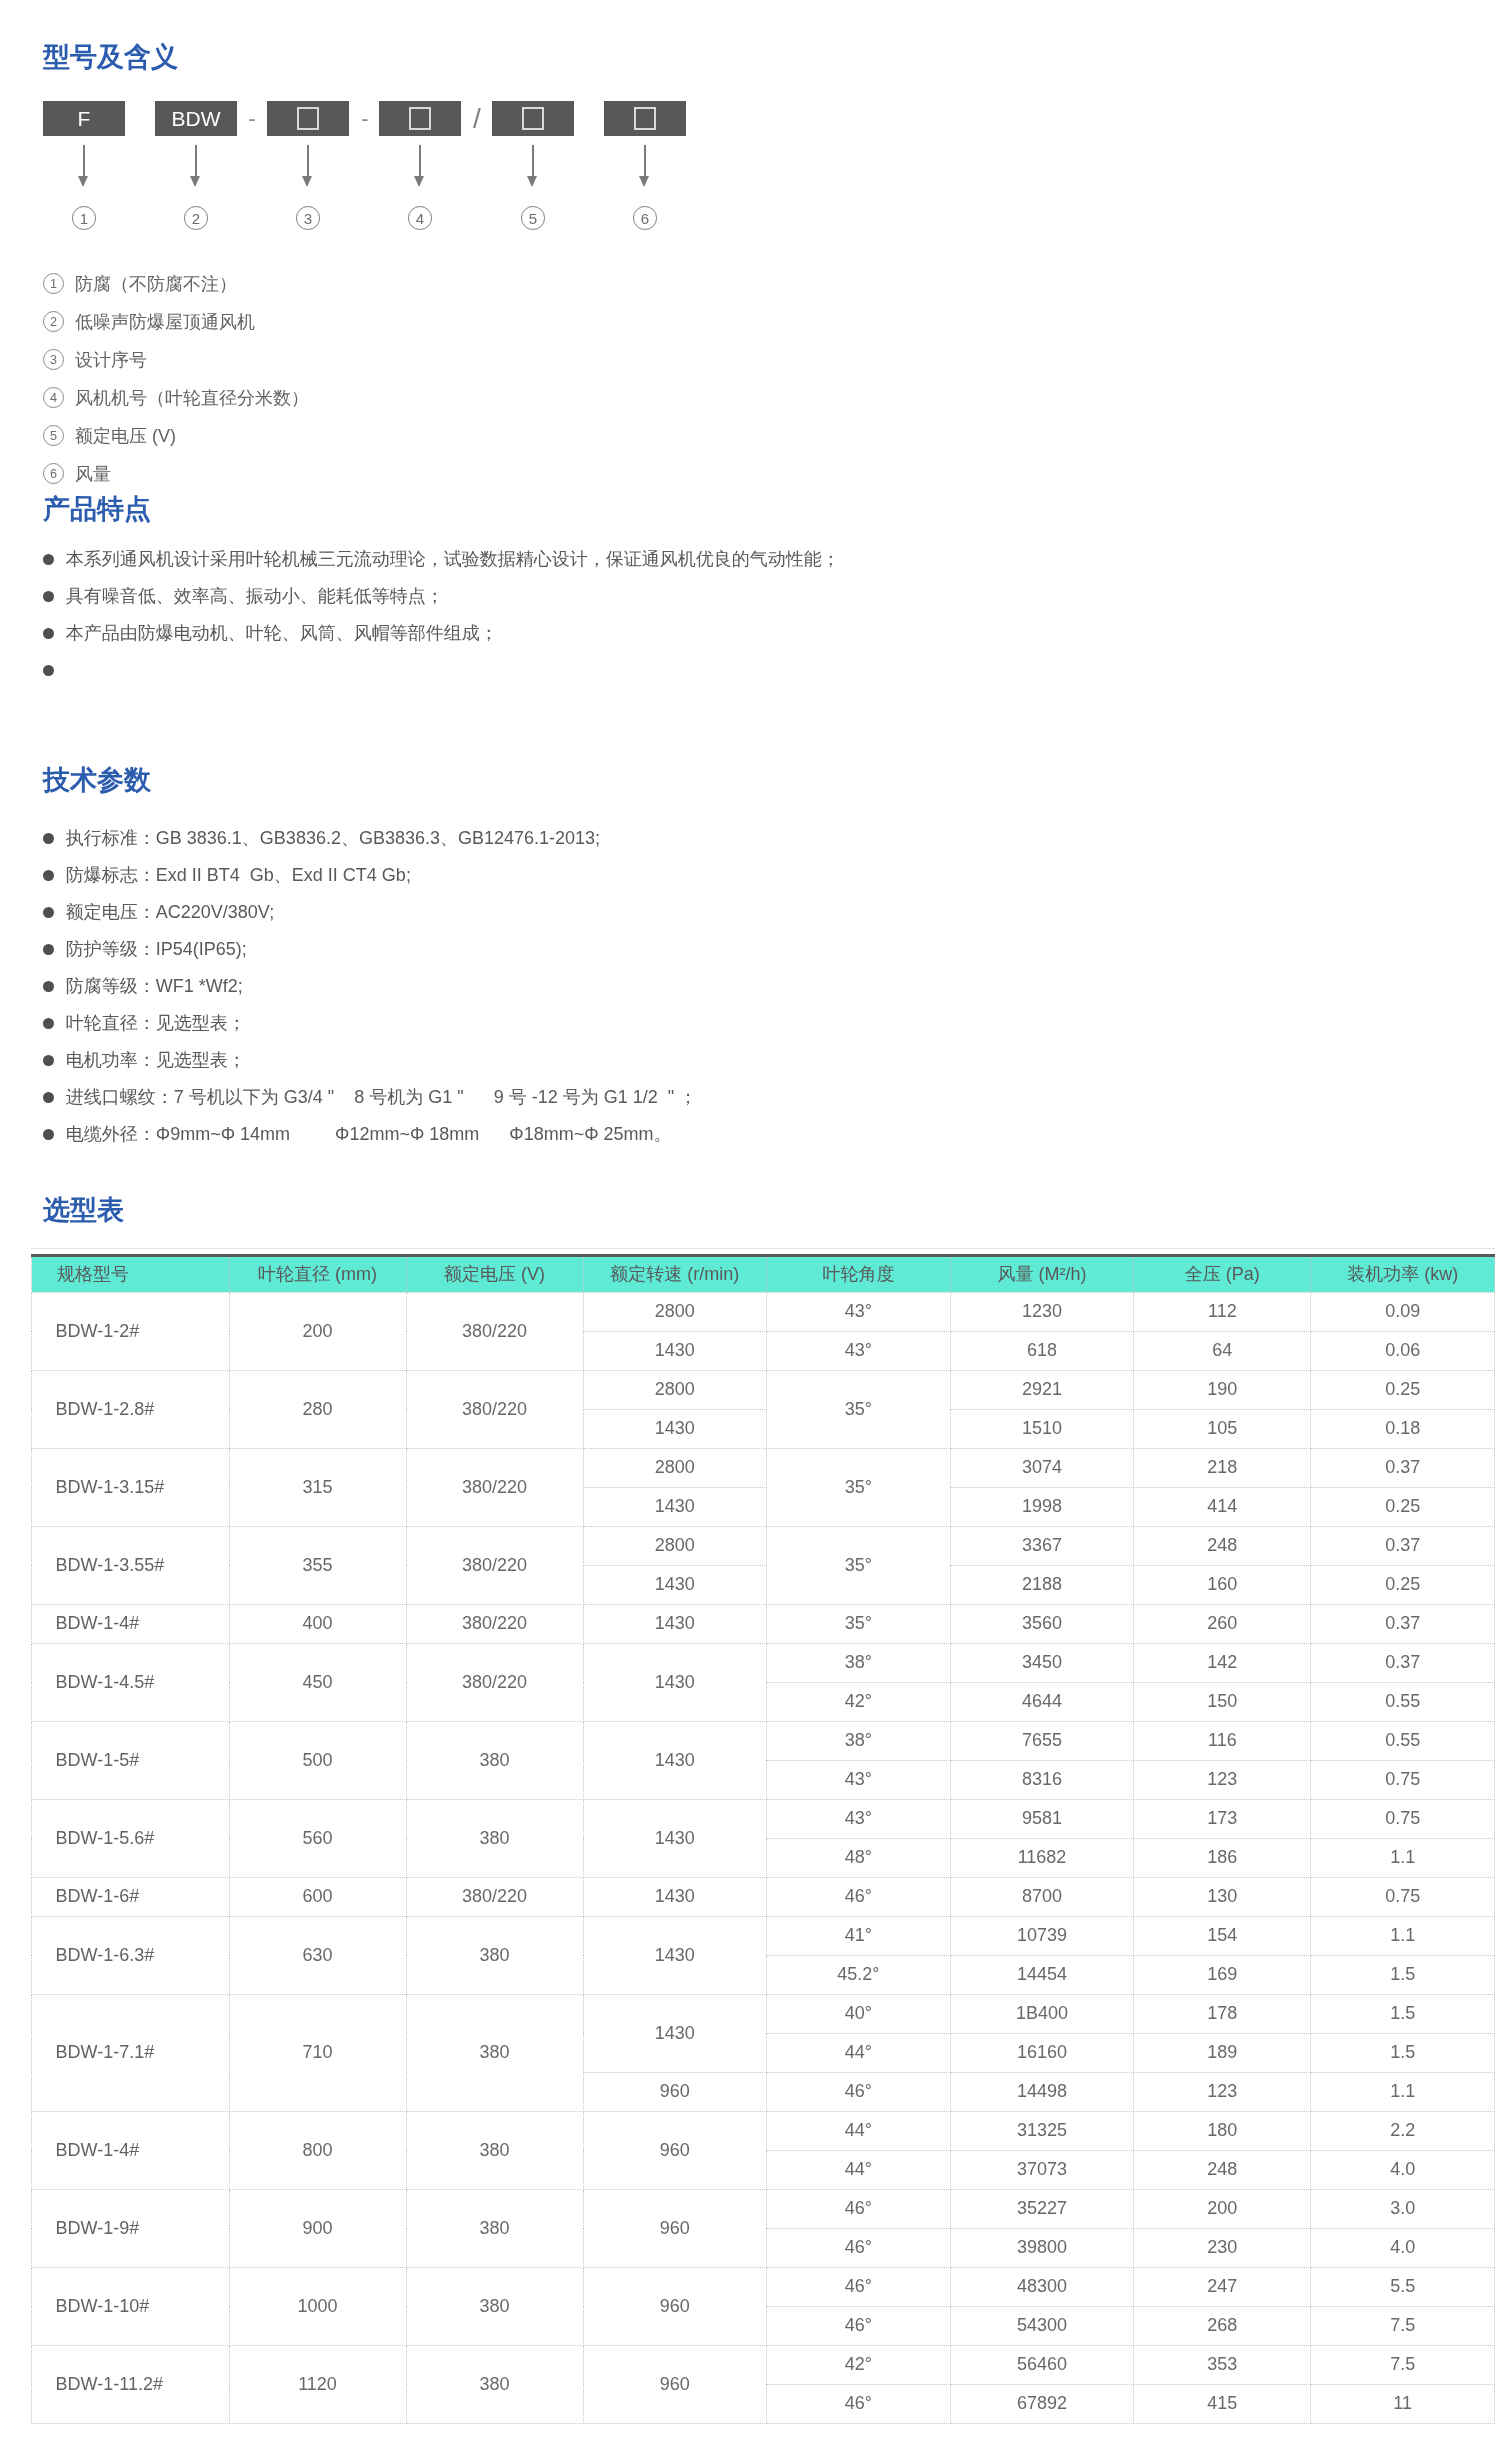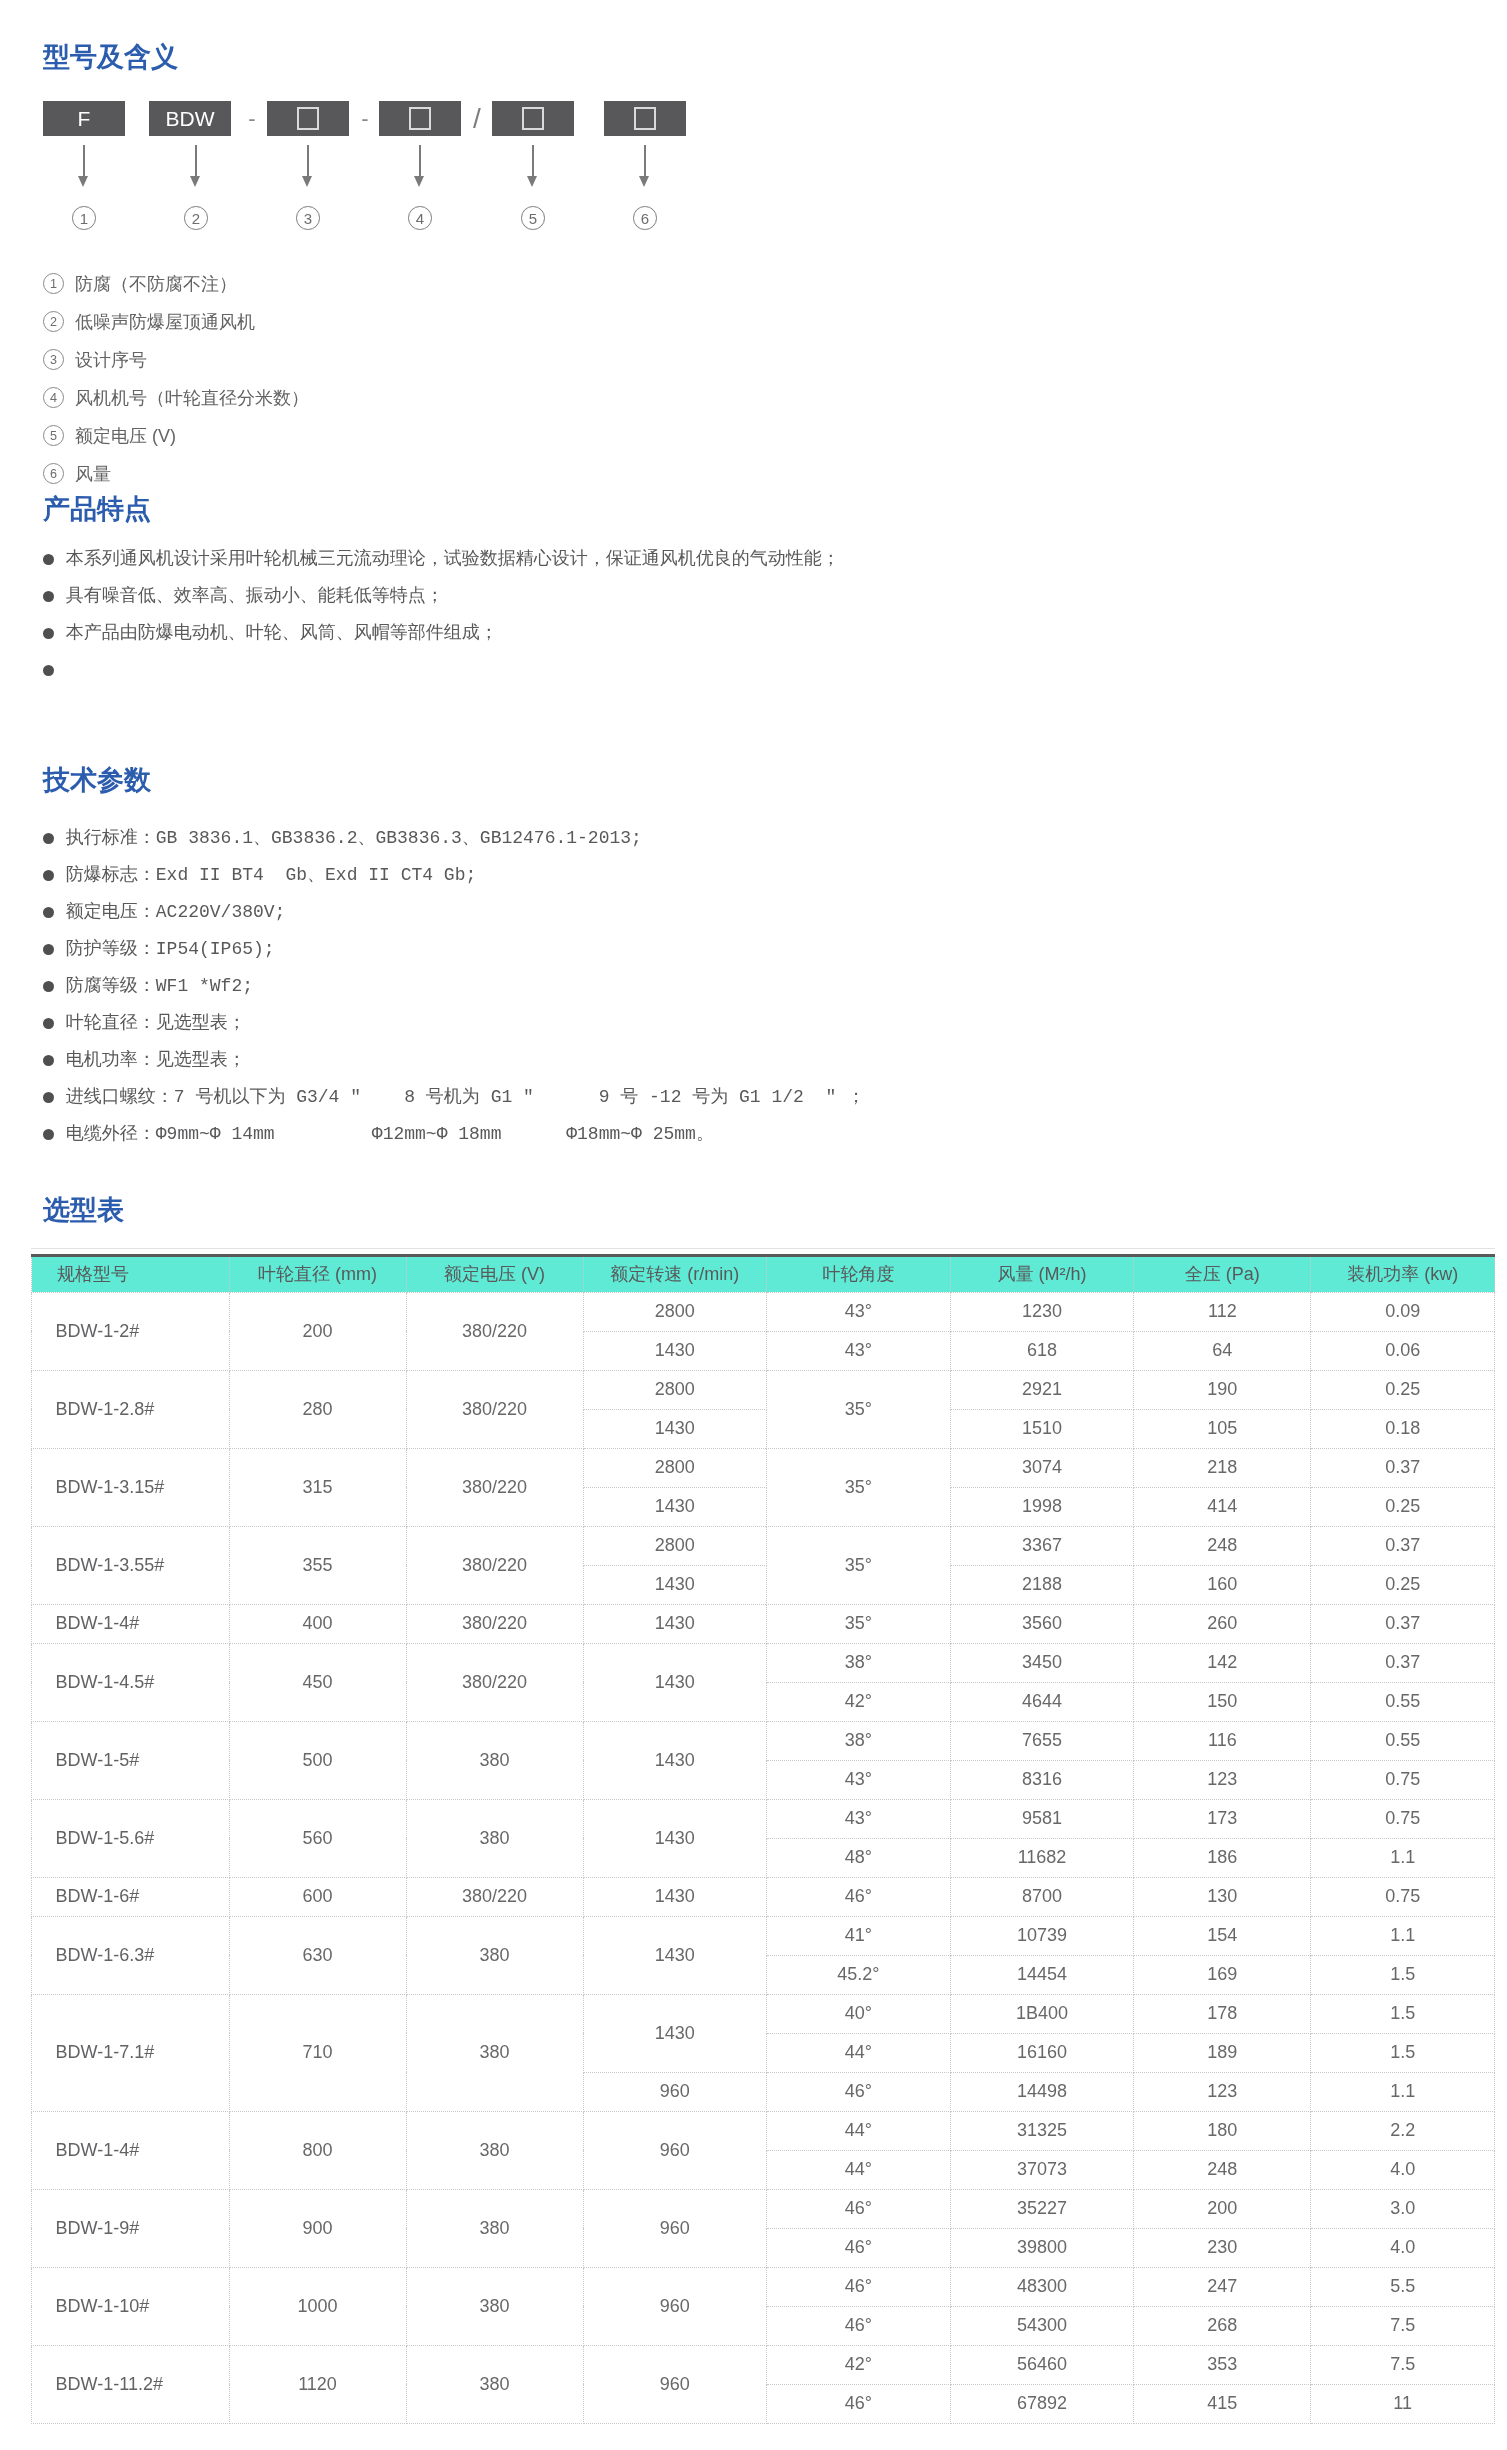--- a/index.html
+++ b/index.html
@@ -31,21 +31,21 @@
     margin-top: 28px;
   }
   .dbox {
     position: absolute; top: 0;
     width: 82px; height: 35px;
     background: #58585b;
     color: #ffffff;
     display: flex; align-items: center; justify-content: center;
     font-size: 21px;
   }
-  .b1 { left: 43px; }  .b2 { left: 149px; }
+  .b1 { left: 43px; }  .b2 { left: 155px; }
   .b3 { left: 267px; } .b4 { left: 379px; }
   .b5 { left: 492px; } .b6 { left: 604px; }
   .square {
     display: inline-block;
     width: 17.3px; height: 19px;
     border: 2.4px solid #dadada;
     background: transparent;
   }
   .dsep {
     position: absolute; top: 0;
@@ -96,21 +96,21 @@
     width: 21px; height: 21px;
     border: 0.8px solid #8a8a8c;
     border-radius: 50%;
     color: #6d6d6f; font-size: 12.6px;
     display: inline-flex; align-items: center; justify-content: center;
     margin-right: 11px;
     box-sizing: border-box;
   }
 
   
-  ul.bullets { margin: 15.7px 0 0 43px; padding: 0; list-style: none; font-family: Liberation Mono, monospace; }
+  ul.bullets { margin: 15.7px 0 0 43px; padding: 0; list-style: none; }
   ul.bullets li {
     display: flex; align-items: baseline;
     min-height: 37px;
     font-size: 18px; color: #59595b;
     line-height: 37px;
   }
   .dot {
     flex: 0 0 auto;
     width: 11px; height: 11px;
     border-radius: 50%;

